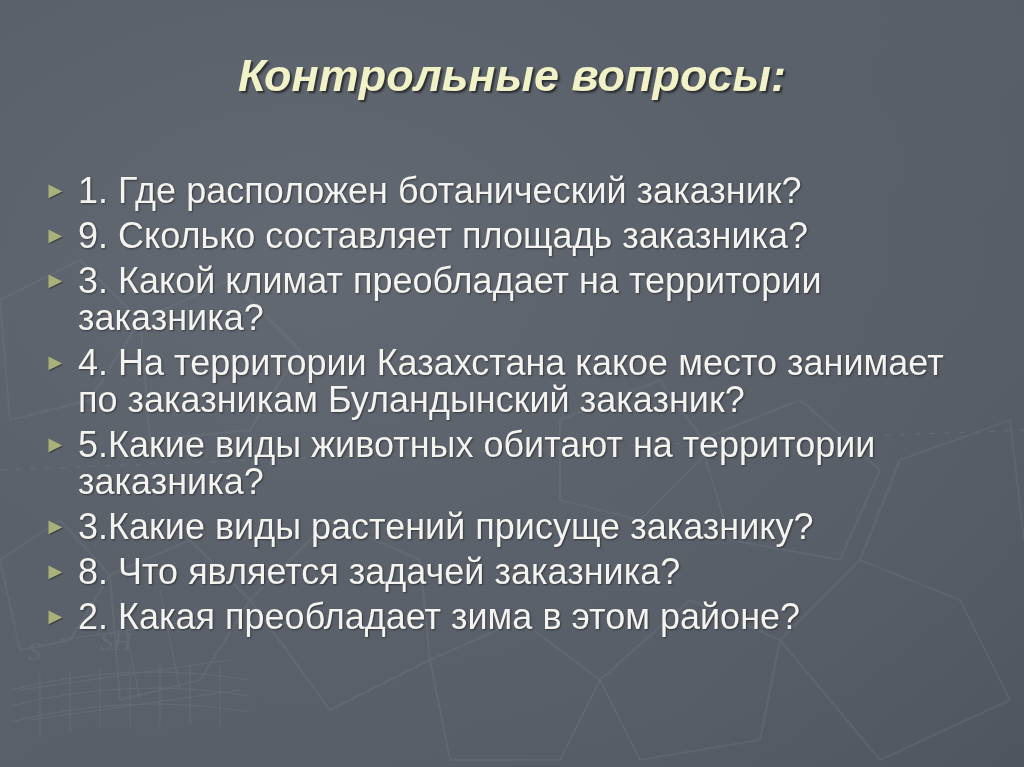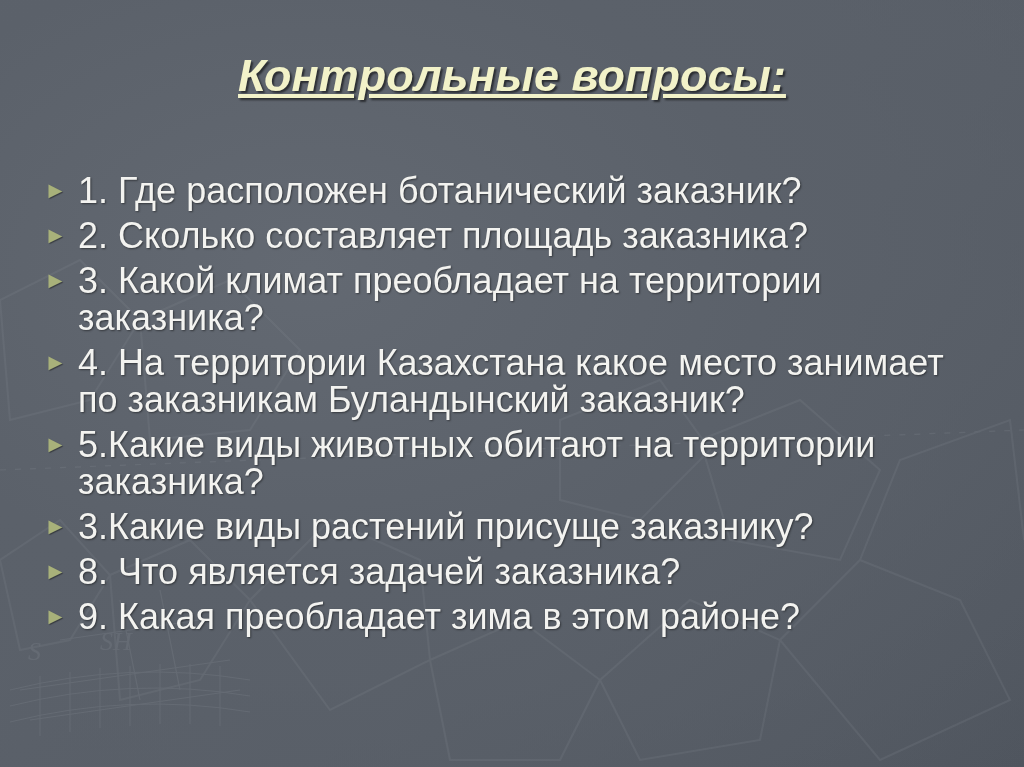--- a/index.html
+++ b/index.html
@@ -32,21 +32,20 @@
   .slide-title {
     position: absolute;
     top: 50px;
     left: 0;
     width: 1024px;
     text-align: center;
     font-size: 45px;
     font-weight: bold;
     font-style: italic;
     color: #f2f2c9;
-    text-decoration: underline;
     text-shadow: 2px 2px 2px rgba(0,0,0,0.55);
     letter-spacing: 0px;
   }
   .content {
     position: absolute;
     top: 172px;
     left: 36px;
     width: 952px;
   }
   .bullet-row {
@@ -116,21 +115,21 @@
 
   <div class="content">
 
     <div class="bullet-row">
       <span class="bullet-marker">►</span>
       <span class="bullet-text">1. Где расположен ботанический заказник?</span>
     </div>
 
     <div class="bullet-row">
       <span class="bullet-marker">►</span>
-      <span class="bullet-text">2. Сколько составляет площадь заказника?</span>
+      <span class="bullet-text">9. Сколько составляет площадь заказника?</span>
     </div>
 
     <div class="bullet-row">
       <span class="bullet-marker">►</span>
       <span class="bullet-text">3. Какой климат преобладает на территории заказника?</span>
     </div>
 
     <div class="bullet-row">
       <span class="bullet-marker">►</span>
       <span class="bullet-text wide">4. На территории Казахстана какое место занимает по заказникам Буландынский заказник?</span>
@@ -146,17 +145,17 @@
       <span class="bullet-text">3.Какие виды растений присуще заказнику?</span>
     </div>
 
     <div class="bullet-row">
       <span class="bullet-marker">►</span>
       <span class="bullet-text">8. Что является задачей заказника?</span>
     </div>
 
     <div class="bullet-row">
       <span class="bullet-marker">►</span>
-      <span class="bullet-text">9. Какая преобладает зима в этом районе?</span>
+      <span class="bullet-text">2. Какая преобладает зима в этом районе?</span>
     </div>
 
   </div>
 </div>
 
 </body></html>

